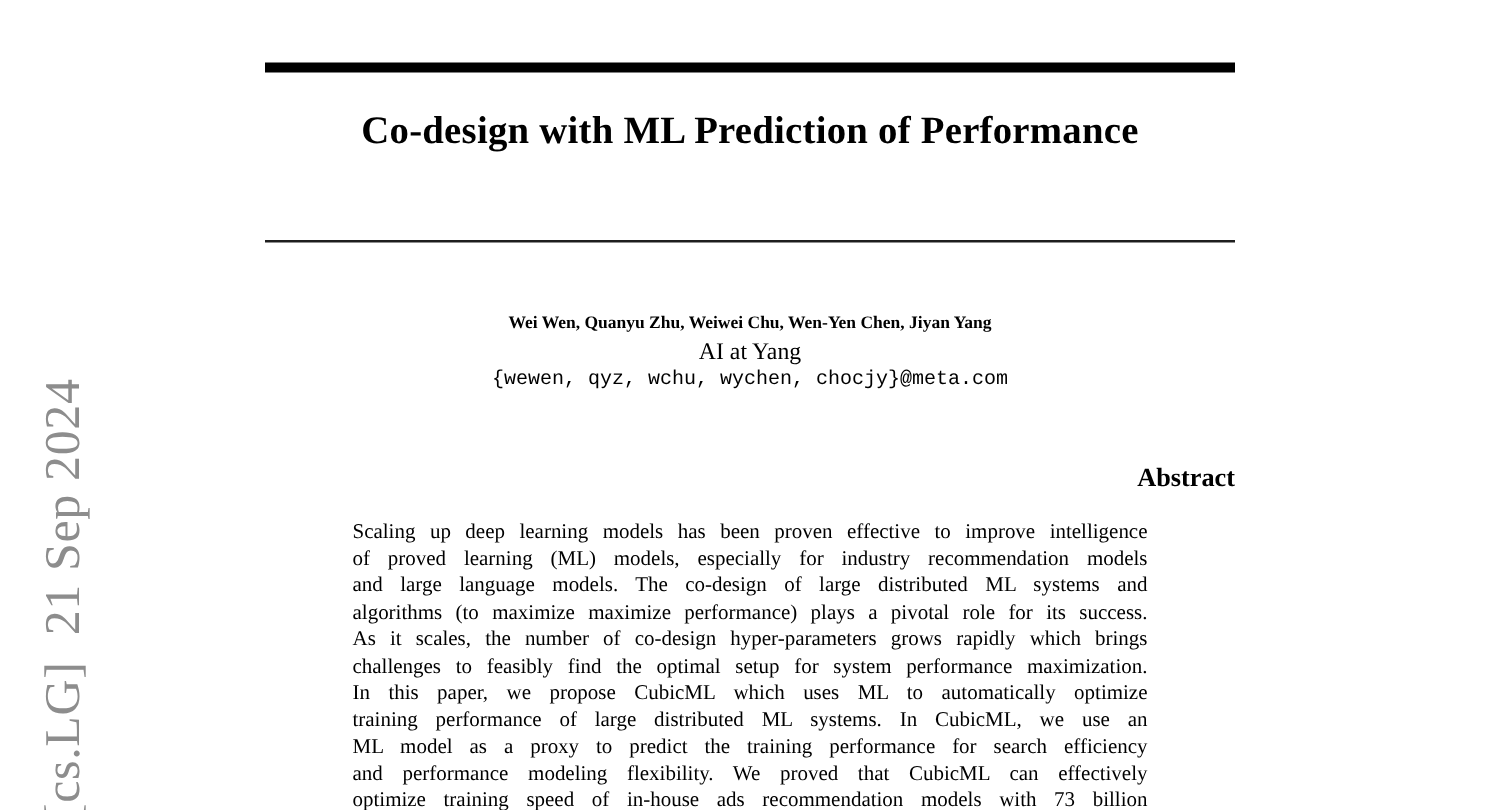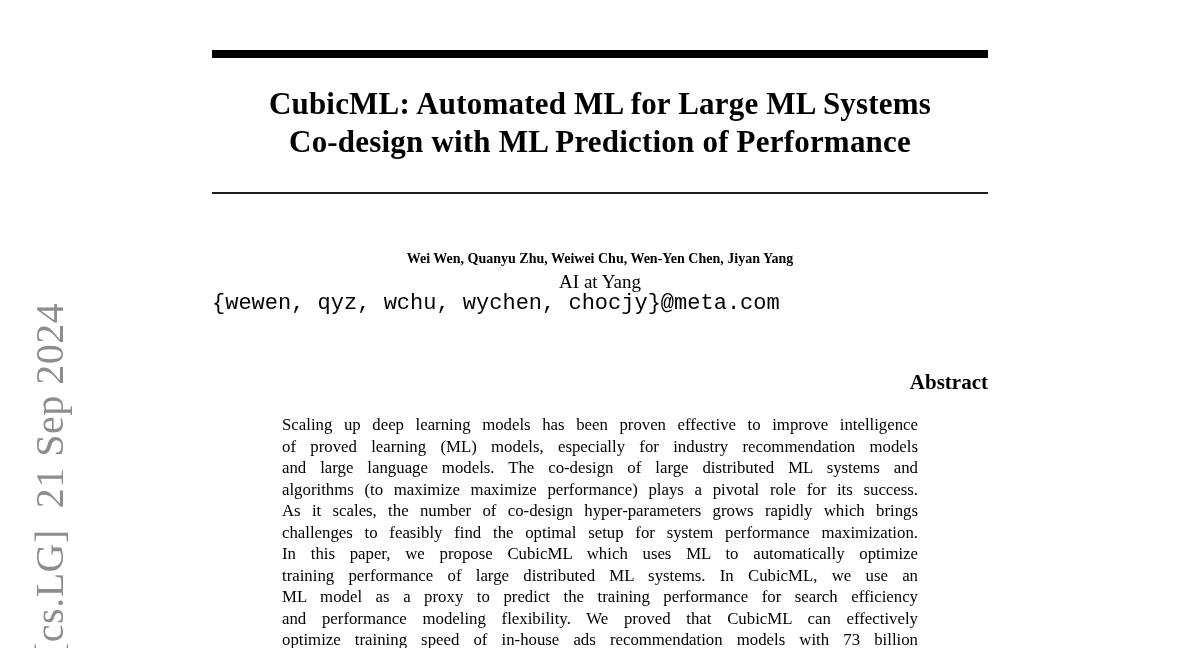--- a/index.html
+++ b/index.html
@@ -76,22 +76,23 @@
     width: 776px;
     text-align: center;
     font-size: 19px;
     line-height: 22px;
   }
   .email {
     position: absolute;
     left: 212px;
     top: 293px;
     width: 776px;
+    text-align: center;
     font-family: "Liberation Mono", monospace;
-    font-size: 22px;
+    font-size: 16px;
     line-height: 21px;
   }
 
   .abstract-heading {
     position: absolute;
     left: 212px;
     top: 370px;
     width: 776px;
     text-align: right;
     font-size: 21px;
@@ -115,21 +116,20 @@
   }
 </style>
 </head>
 <body>
 
 <div class="watermark">[cs.LG]  21 Sep 2024</div>
 
 <div class="rule-thick"></div>
 
 <h1 class="title">
-  <span class="title-line">CubicML: Automated ML for Large ML Systems</span>
   <span class="title-line">Co-design with ML Prediction of Performance</span>
 </h1>
 
 <div class="rule-thin"></div>
 
 <div class="authors">Wei Wen, Quanyu Zhu, Weiwei Chu, Wen-Yen Chen, Jiyan Yang</div>
 <div class="affiliation">AI at Yang</div>
 <div class="email">{wewen, qyz, wchu, wychen, chocjy}@meta.com</div>
 
 <div class="abstract-heading">Abstract</div>

